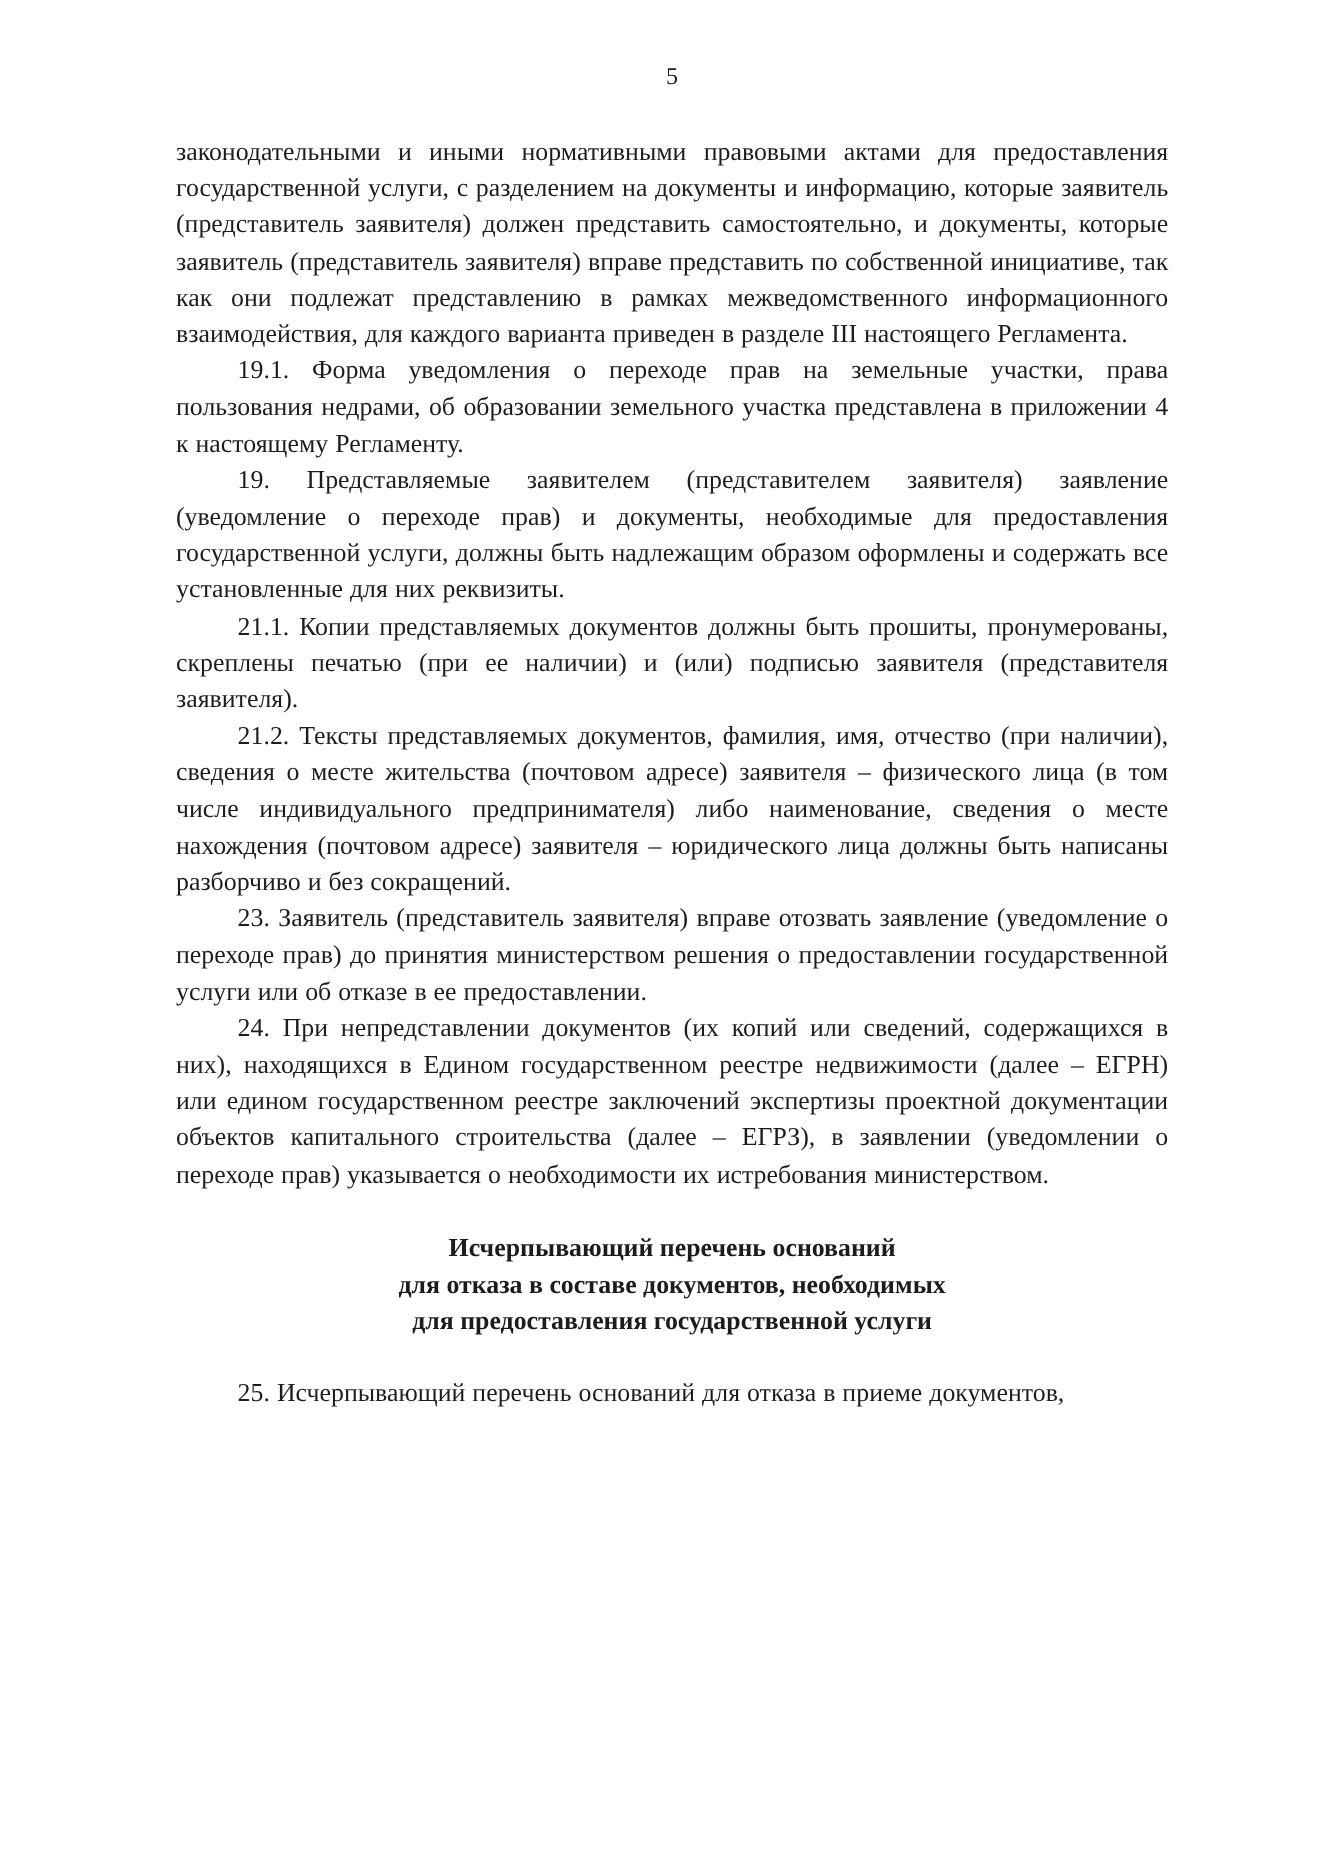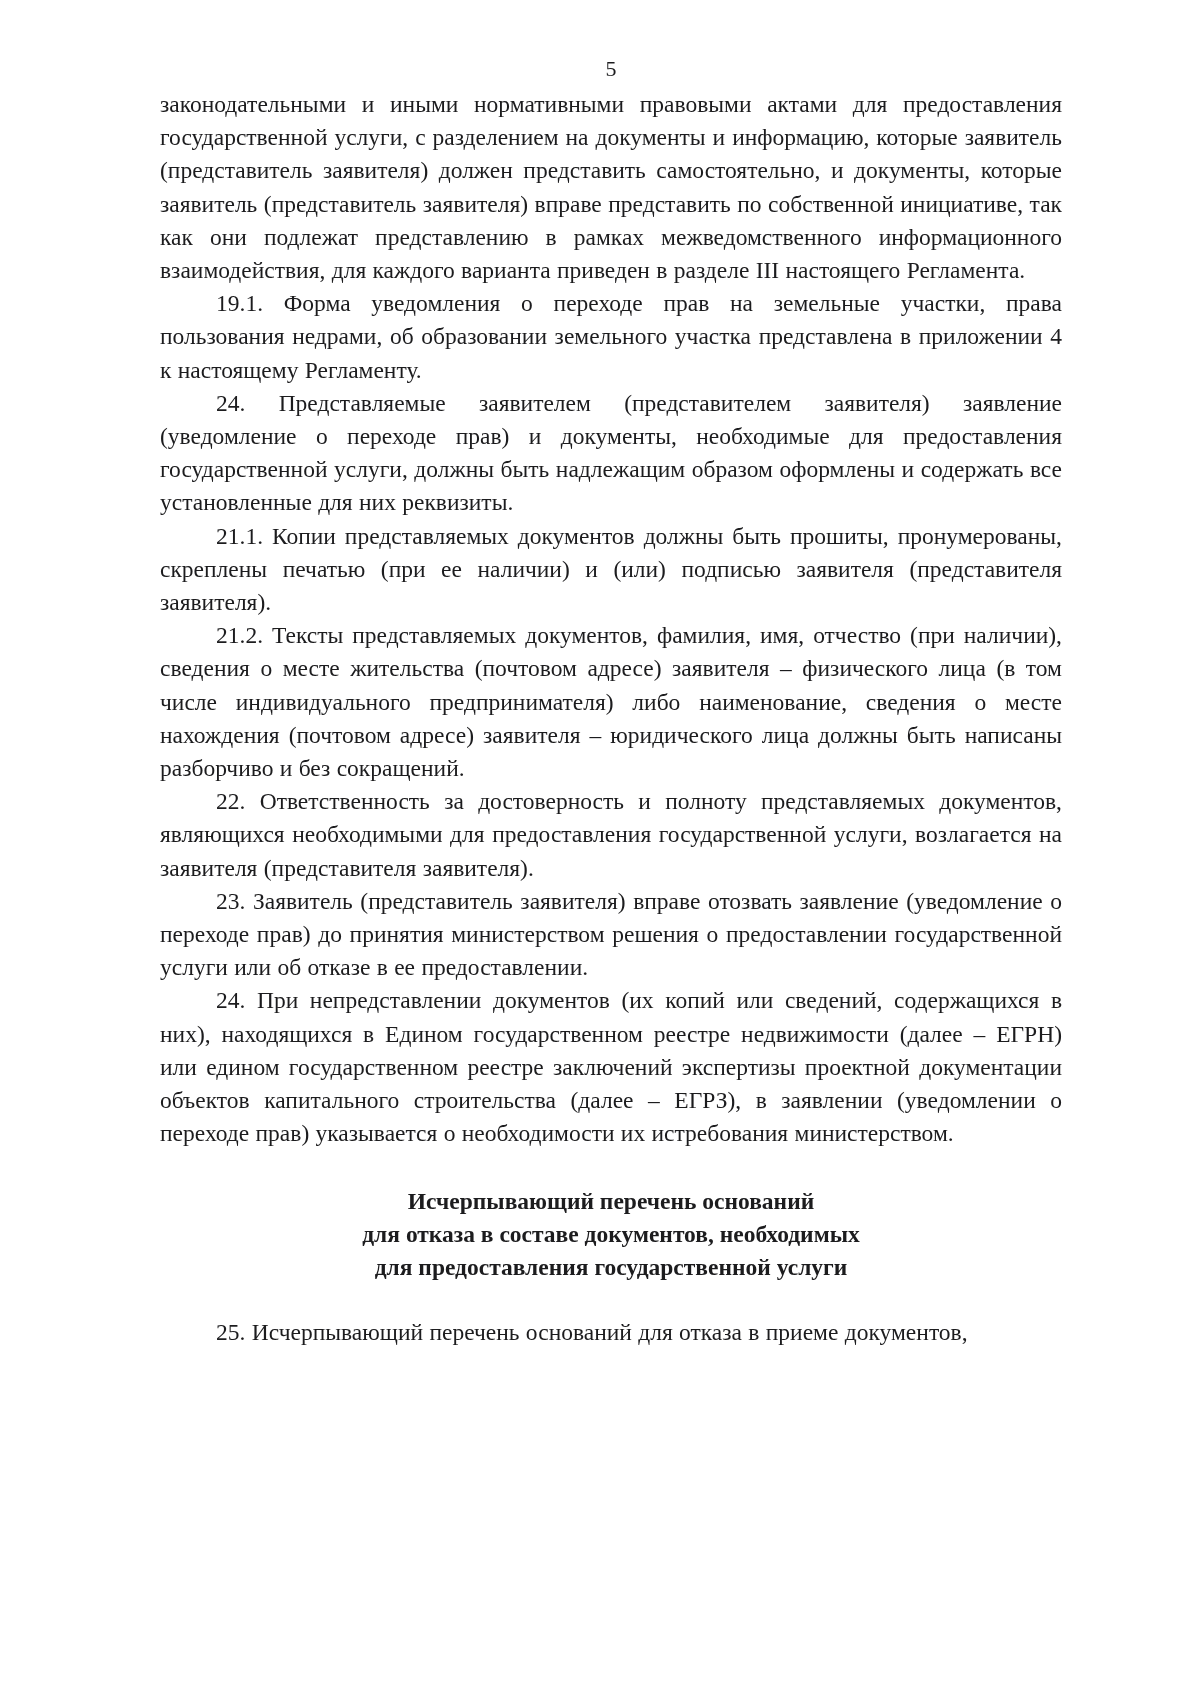--- a/index.html
+++ b/index.html
@@ -20,21 +20,21 @@
     position: absolute;
     top: 56px;
     left: 160px;
     width: 902px;
     text-align: center;
     font-size: 22px;
     line-height: 26px;
   }
   .body-text {
     position: absolute;
-    top: 88px;
+    top: 122px;
     left: 160px;
     width: 902px;
     font-size: 23.5px;
     line-height: 33.2px;
     text-align: justify;
     hyphens: auto;
     -webkit-hyphens: auto;
   }
   .para {
     margin: 0;
@@ -65,27 +65,26 @@
   <div class="page-number">5</div>
 
   <div class="body-text">
 
     <p class="para no-indent">законодательными и иными нормативными правовыми актами для предоставления государственной услуги, с разделением на документы и информацию, которые заявитель (представитель заявителя) должен представить самостоятельно, и документы, которые заявитель (представитель заявителя) вправе представить по собственной инициативе, так как они подлежат представлению в рамках межведомственного информационного взаимодействия, для каждого варианта приведен в разделе III настоящего Регламента.</p>
 
 
     <p class="para">19.1. Форма уведомления о переходе прав на земельные участки, права пользования недрами, об образовании земельного участка представлена в приложении 4 к настоящему Регламенту.</p>
 
 
-    <p class="para">24. Представляемые заявителем (представителем заявителя) заявление (уведомление о переходе прав) и документы, необходимые для предоставления государственной услуги, должны быть надлежащим образом оформлены и содержать все установленные для них реквизиты.</p>
+    <p class="para">19. Представляемые заявителем (представителем заявителя) заявление (уведомление о переходе прав) и документы, необходимые для предоставления государственной услуги, должны быть надлежащим образом оформлены и содержать все установленные для них реквизиты.</p>
 
     <p class="para">21.1. Копии представляемых документов должны быть прошиты, пронумерованы, скреплены печатью (при ее наличии) и (или) подписью заявителя (представителя заявителя).</p>
 
     <p class="para">21.2. Тексты представляемых документов, фамилия, имя, отчество (при наличии), сведения о месте жительства (почтовом адресе) заявителя – физического лица (в том числе индивидуального предпринимателя) либо наименование, сведения о месте нахождения (почтовом адресе) заявителя – юридического лица должны быть написаны разборчиво и без сокращений.</p>
 
-    <p class="para">22. Ответственность за достоверность и полноту представляемых документов, являющихся необходимыми для предоставления государственной услуги, возлагается на заявителя (представителя заявителя).</p>
 
     <p class="para">23. Заявитель (представитель заявителя) вправе отозвать заявление (уведомление о переходе прав) до принятия министерством решения о предоставлении государственной услуги или об отказе в ее предоставлении.</p>
 
     <p class="para">24. При непредставлении документов (их копий или сведений, содержащихся в них), находящихся в Едином государственном реестре недвижимости (далее – ЕГРН) или едином государственном реестре заключений экспертизы проектной документации объектов капитального строительства (далее – ЕГРЗ), в заявлении (уведомлении о переходе прав) указывается о необходимости их истребования министерством.</p>
 
     <div class="section-heading">
       <div>Исчерпывающий перечень оснований</div>
       <div>для отказа в составе документов, необходимых</div>
       <div>для предоставления государственной услуги</div>
     </div>

